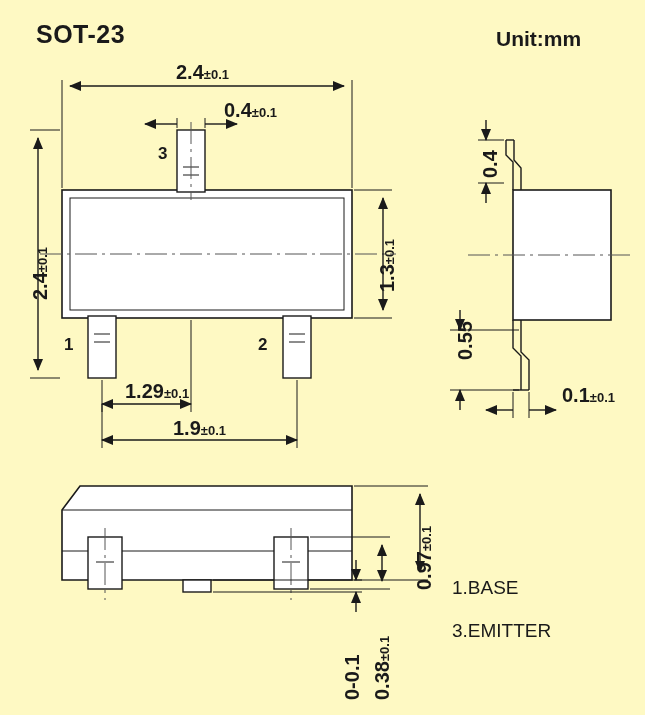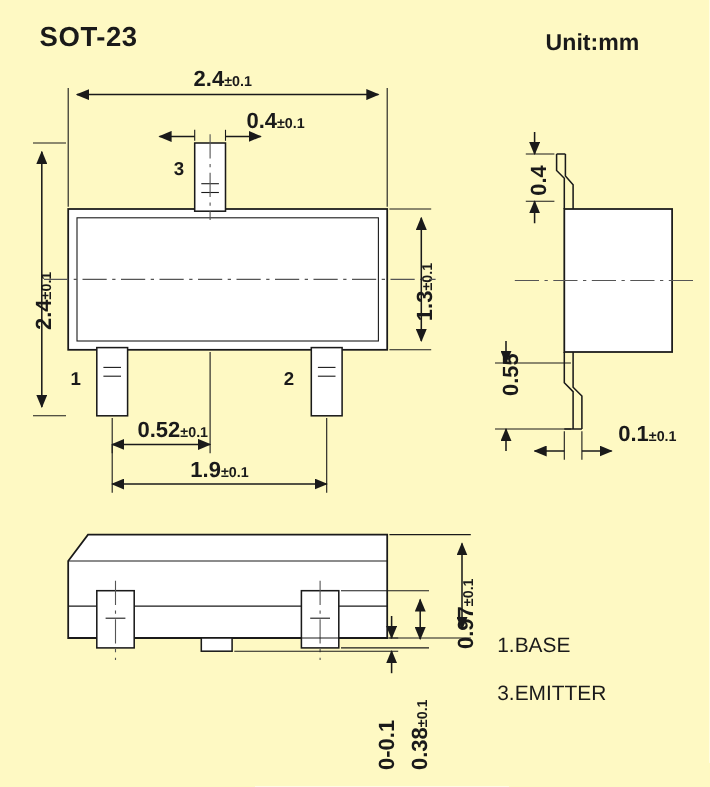--- a/index.html
+++ b/index.html
@@ -86,21 +86,21 @@
 
   <div class="lbl rot90" style="left:30px; top:300px;">
     <span class="dim">2.4</span><span class="tol">±0.1</span>
   </div>
 
   <div class="lbl rot90" style="left:377px; top:292px;">
     <span class="dim">1.3</span><span class="tol">±0.1</span>
   </div>
 
   <div class="lbl" style="left:125px; top:381px;">
-    <span class="dim">0.52</span><span class="tol">±0.1</span>
+    <span class="dim">1.29</span><span class="tol">±0.1</span>
   </div>
 
   <div class="lbl" style="left:173px; top:418px;">
     <span class="dim">1.9</span><span class="tol">±0.1</span>
   </div>
 
   <div class="lbl pin" style="left:158px; top:145px;">3</div>
   <div class="lbl pin" style="left:64px;  top:336px;">1</div>
   <div class="lbl pin" style="left:258px; top:336px;">2</div>
 

